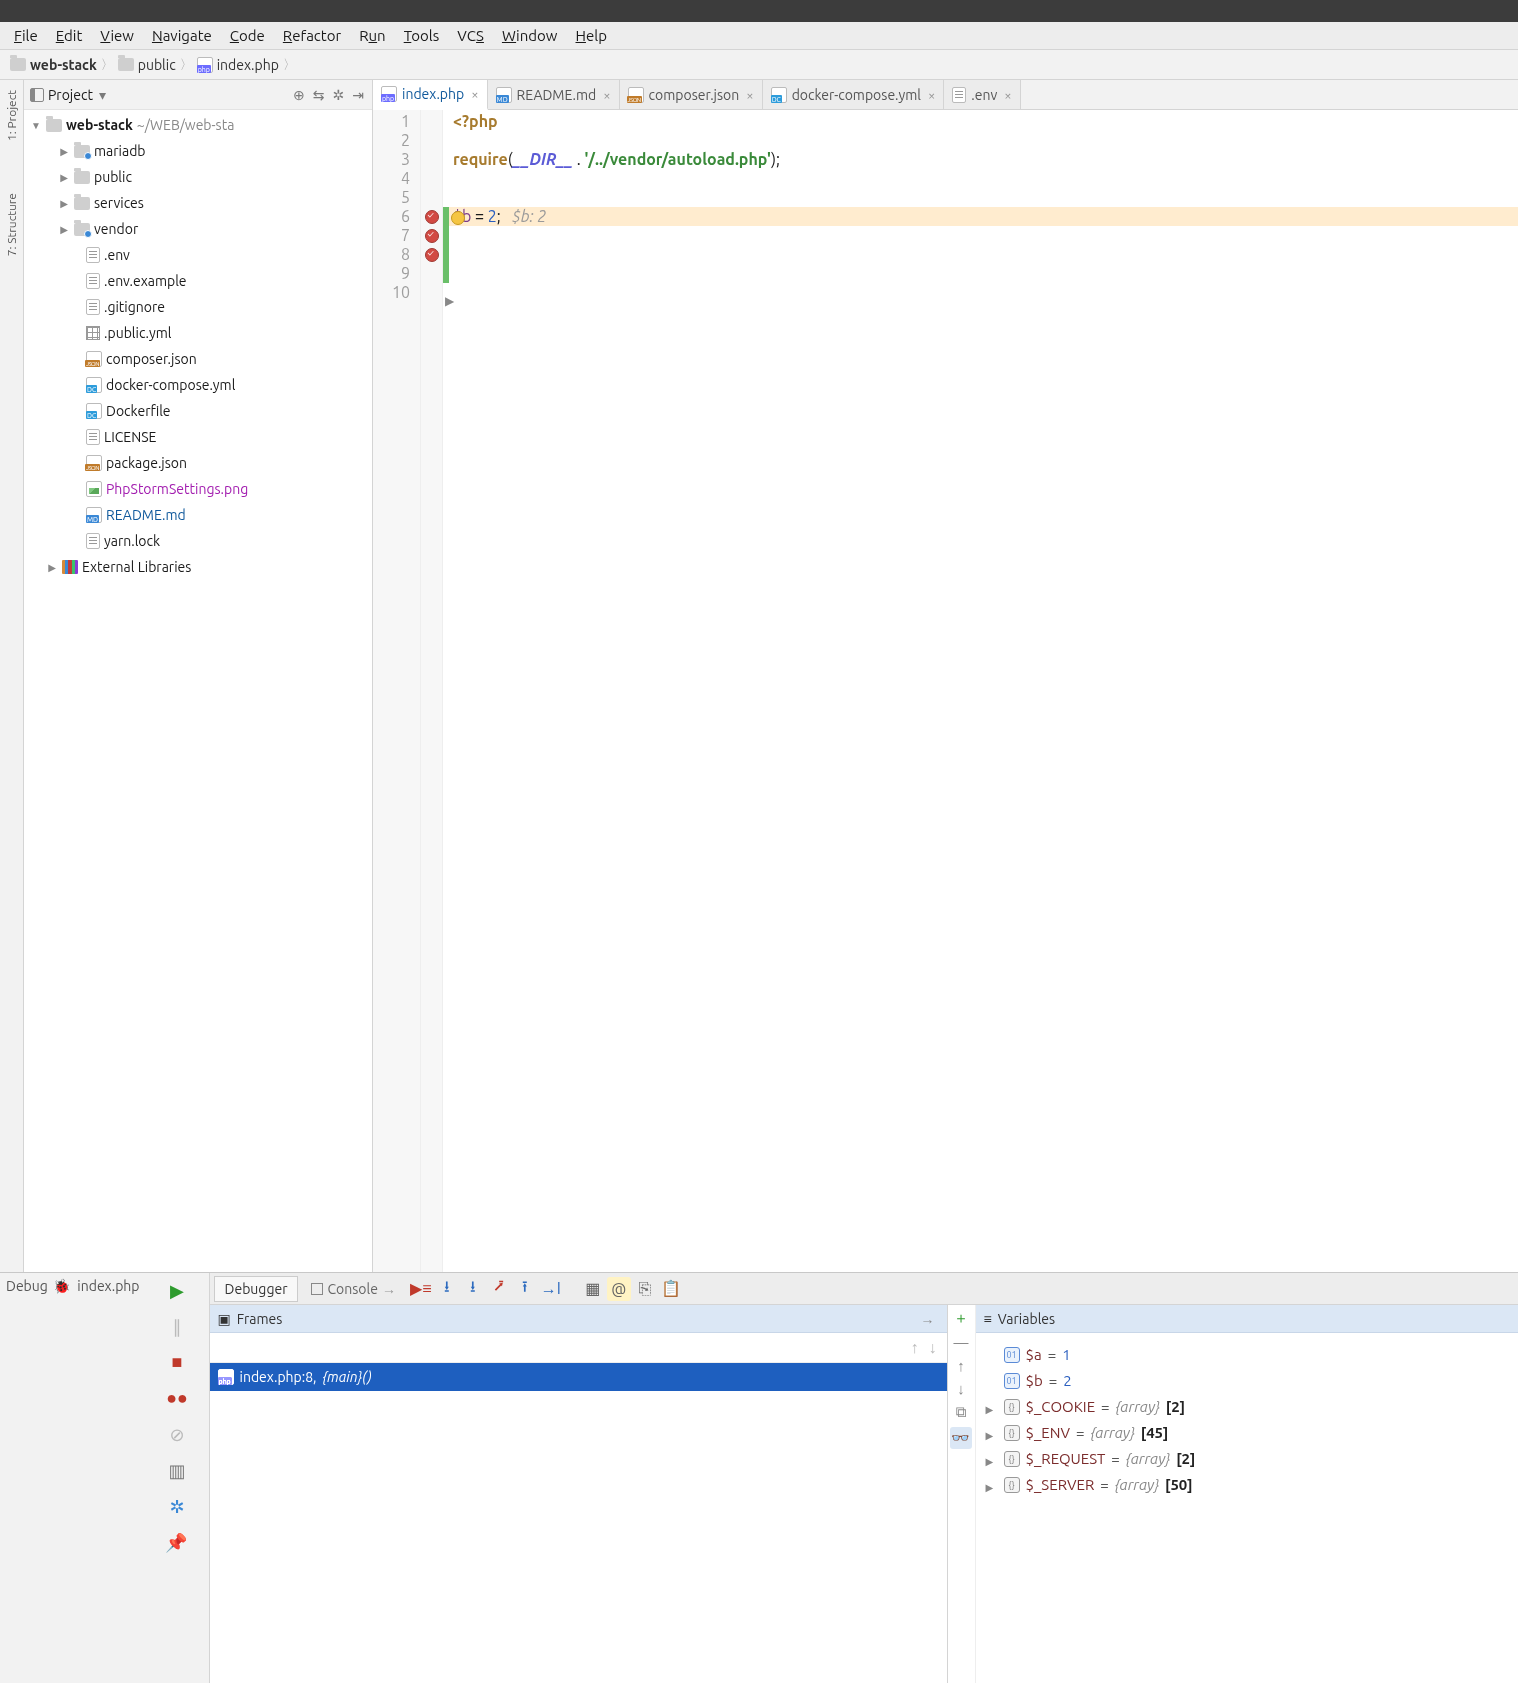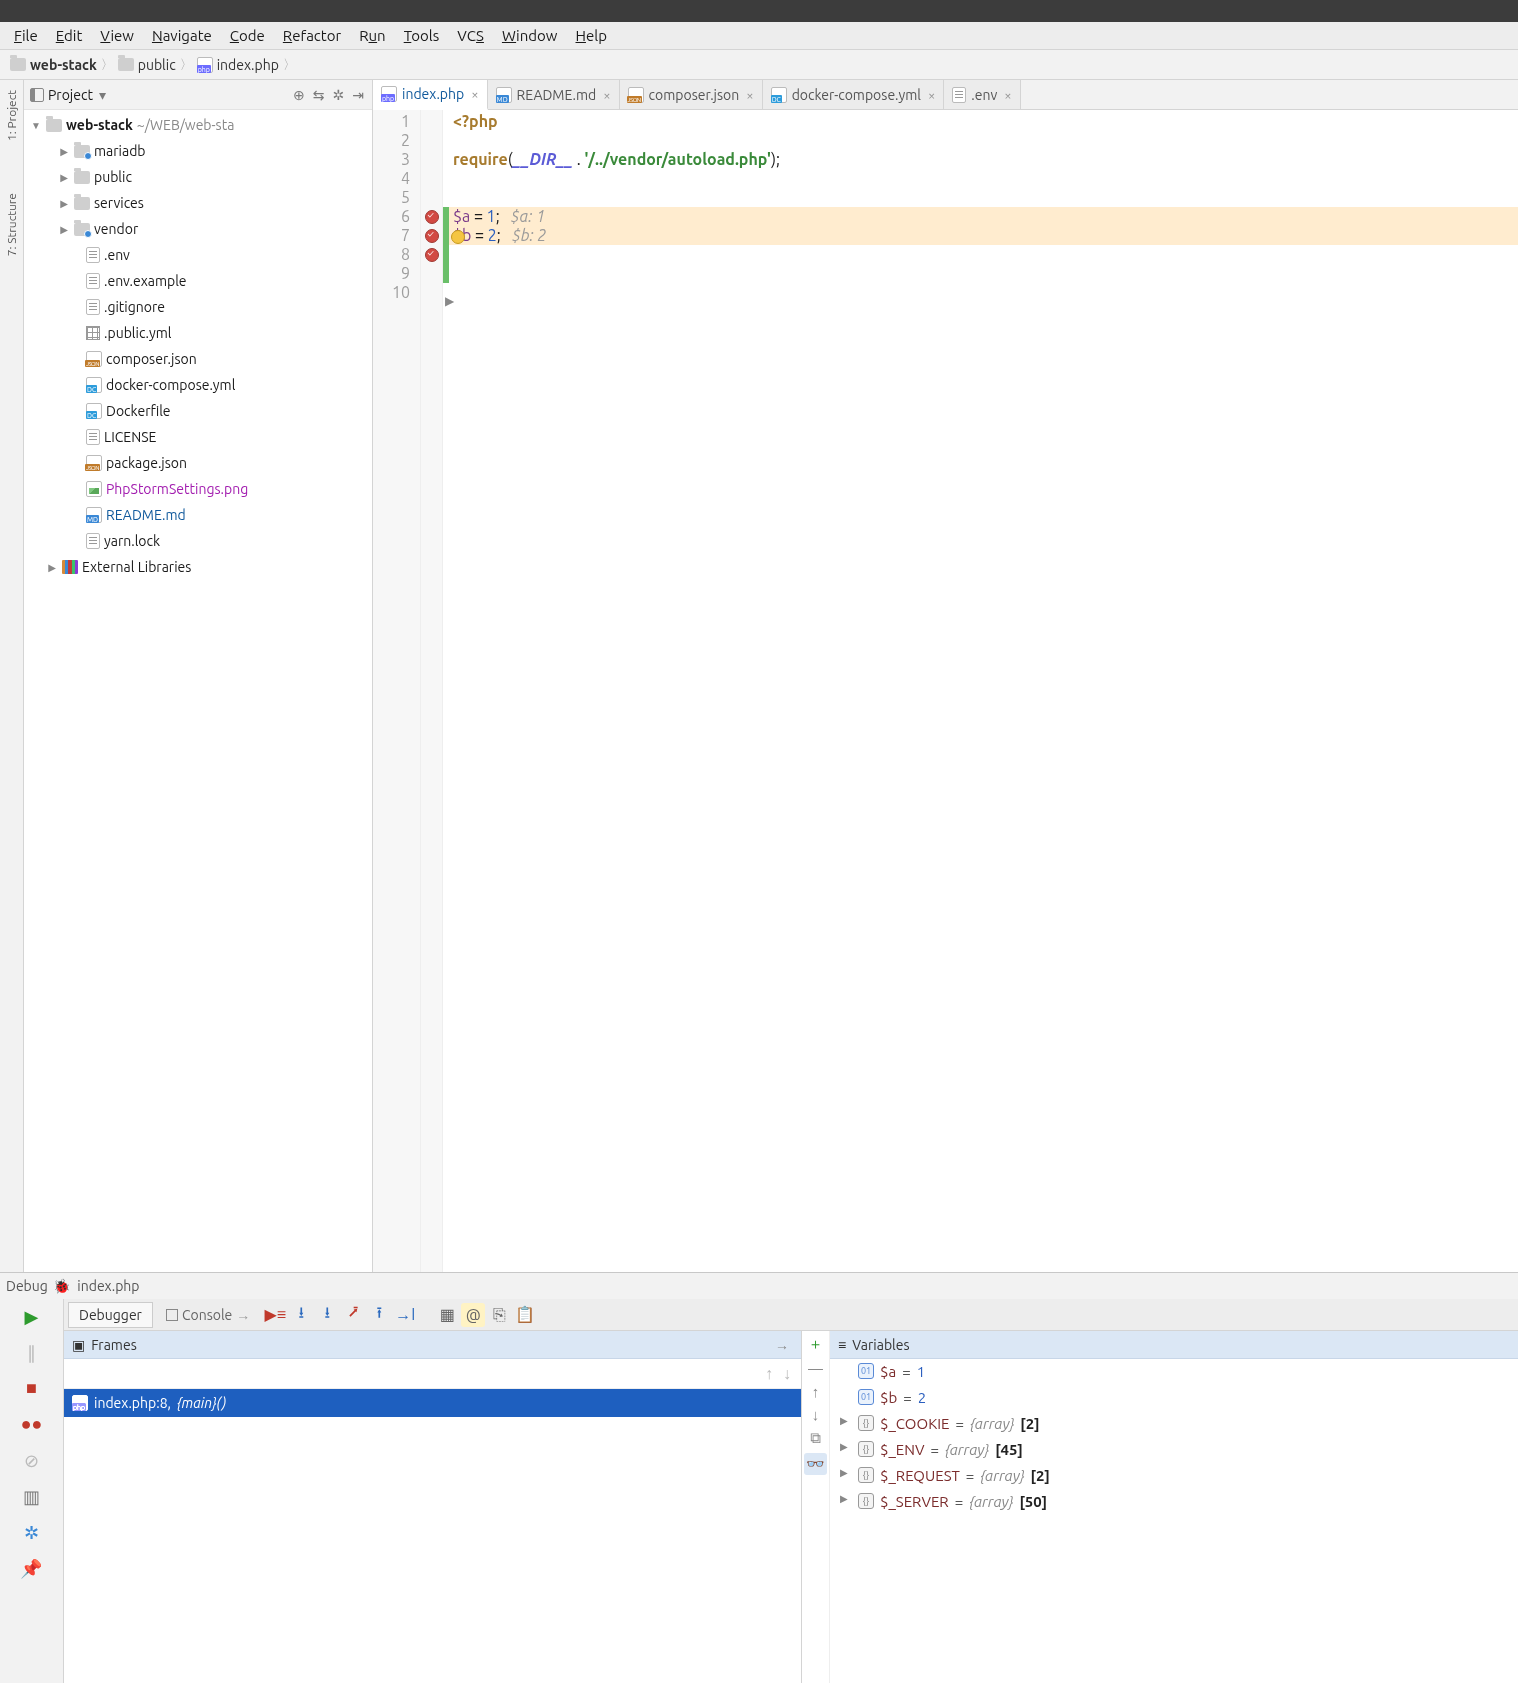--- a/index.html
+++ b/index.html
@@ -78,21 +78,21 @@
   .hl-sel .v, .hl-sel .op { color:#fff; }
   .kw2 { color:#a77b2e; font-weight:bold; }
   .fn { font-style:italic; color:#222; }
   .mg { color:#5b5bd6; font-style:italic; font-weight:bold; }
   .str { color:#3a8a3a; font-weight:bold; }
   .num { color:#2b5fbf; }
   .v { color:#7b3b8a; }
   .cmt { color:#9a9a9a; font-style:italic; }
   .editor-arrow { position:absolute; left:-4px; top:184px; color:#888; font-size:12px; }
   
-  .debugwrap { border-top:1px solid #c8c8c8; background:#f2f2f2; display:flex; flex-direction:column; height:411px; }
+  .debugwrap { border-top:1px solid #c8c8c8; background:#f2f2f2; display:flex; height:411px; }
   .debug-title { height:26px; display:flex; align-items:center; padding:0 6px; font-size:14px; color:#555; gap:6px; }
   .bug-ico { color:#888; }
   .debug-main { flex:1; display:flex; min-height:0; }
   .debug-left { width:64px; border-right:1px solid #d4d4d4; display:flex; flex-direction:column; align-items:center; padding-top:4px; gap:10px; }
   .dl-ico { width:26px; height:26px; display:flex; align-items:center; justify-content:center; font-size:18px; color:#777; cursor:default; border-radius:3px; }
   .dl-run { color:#2e9b2e; }
   .dl-stop { color:#c0392b; }
   .dl-bp { color:#c0392b; position:relative; }
   .debug-right { flex:1; display:flex; flex-direction:column; min-width:0; }
   .debug-tabs { height:32px; display:flex; align-items:center; background:#ededed; border-bottom:1px solid #d4d4d4; padding:0 4px; gap:2px; }
@@ -112,21 +112,21 @@
   .frames-list { flex:1; overflow:auto; }
   .frame-row { height:28px; display:flex; align-items:center; padding:0 8px; gap:6px; background:#1e5fbf; color:#fff; font-size:14px; }
   .frame-row .fn-i { font-style:italic;text-align:center; }
   .vars { flex:1; display:flex; background:#fff; }
   .vars-tools { width:28px; border-right:1px solid #eee; display:flex; flex-direction:column; align-items:center; padding-top:4px; gap:6px; }
   .vt { color:#8a8a8a; font-size:15px; cursor:default; }
   .vt.green { color:#2e9b2e; }
   .vt.sel { background:#dbe7f5; border-radius:3px; padding:2px; }
   .vars-body { flex:1; display:flex; flex-direction:column; }
   .vars-list { flex:1; overflow:auto; padding:4px 0; font-size:15px; }
-  .vrow { height:26px; display:flex; align-items:flex-start; padding-left:10px; gap:6px; }
+  .vrow { height:26px; display:flex; align-items:flex-end; padding-left:10px; gap:6px; }
   .vrow .arrow { width:12px; color:#888; font-size:10px; }
   .vrow .spc { width:12px; }
   .vico { width:16px; height:16px; border:1px solid #5a8ad6; border-radius:3px; display:inline-flex; align-items:center; justify-content:center; font-size:9px; color:#5a8ad6; background:#eaf2fc; }
   .vico.arr { border-color:#999; color:#777; background:#f4f4f4; }
   .vname { color:#7b2c2c; }
   .veq { color:#555; }
   .vval { color:#2b5fbf; }
   .vtype { color:#888; font-style:italic; }
   .vbrk { color:#222; font-weight:bold; }
 </style>
@@ -338,21 +338,20 @@
           <div class="gbcell gb-on"></div>
           <div class="gbcell gb-on"></div>
           <div class="gbcell"></div>
       </div>
       <div class="code">
         <div class="cline"><span class="kw2">&lt;?php</span></div>
         <div class="cline"></div>
         <div class="cline"><span class="kw2">require</span><span>(</span><span class="mg">__DIR__</span><span> . </span><span class="str">'/../vendor/autoload.php'</span><span>);</span></div>
         <div class="cline"></div>
         <div class="cline"></div>
-        <div class="cline hl-warn"><span class="v">$a</span><span> = </span><span class="num">1</span><span>;</span>   <span class="cmt">$a: 1</span></div>
         <div class="cline hl-warn"><span class="bulb" style="display:inline-block;vertical-align:middle;margin-right:-14px;position:relative;left:-2px;"></span><span class="v" style="margin-left:0">$b</span><span> = </span><span class="num">2</span><span>;</span>   <span class="cmt">$b: 2</span></div>
         <div class="cline"></div>
         <span class="editor-arrow">▶</span>
       </div>
     </div>
   </div>
 </div>
 
 <div class="debugwrap">
   <div class="debug-title">

